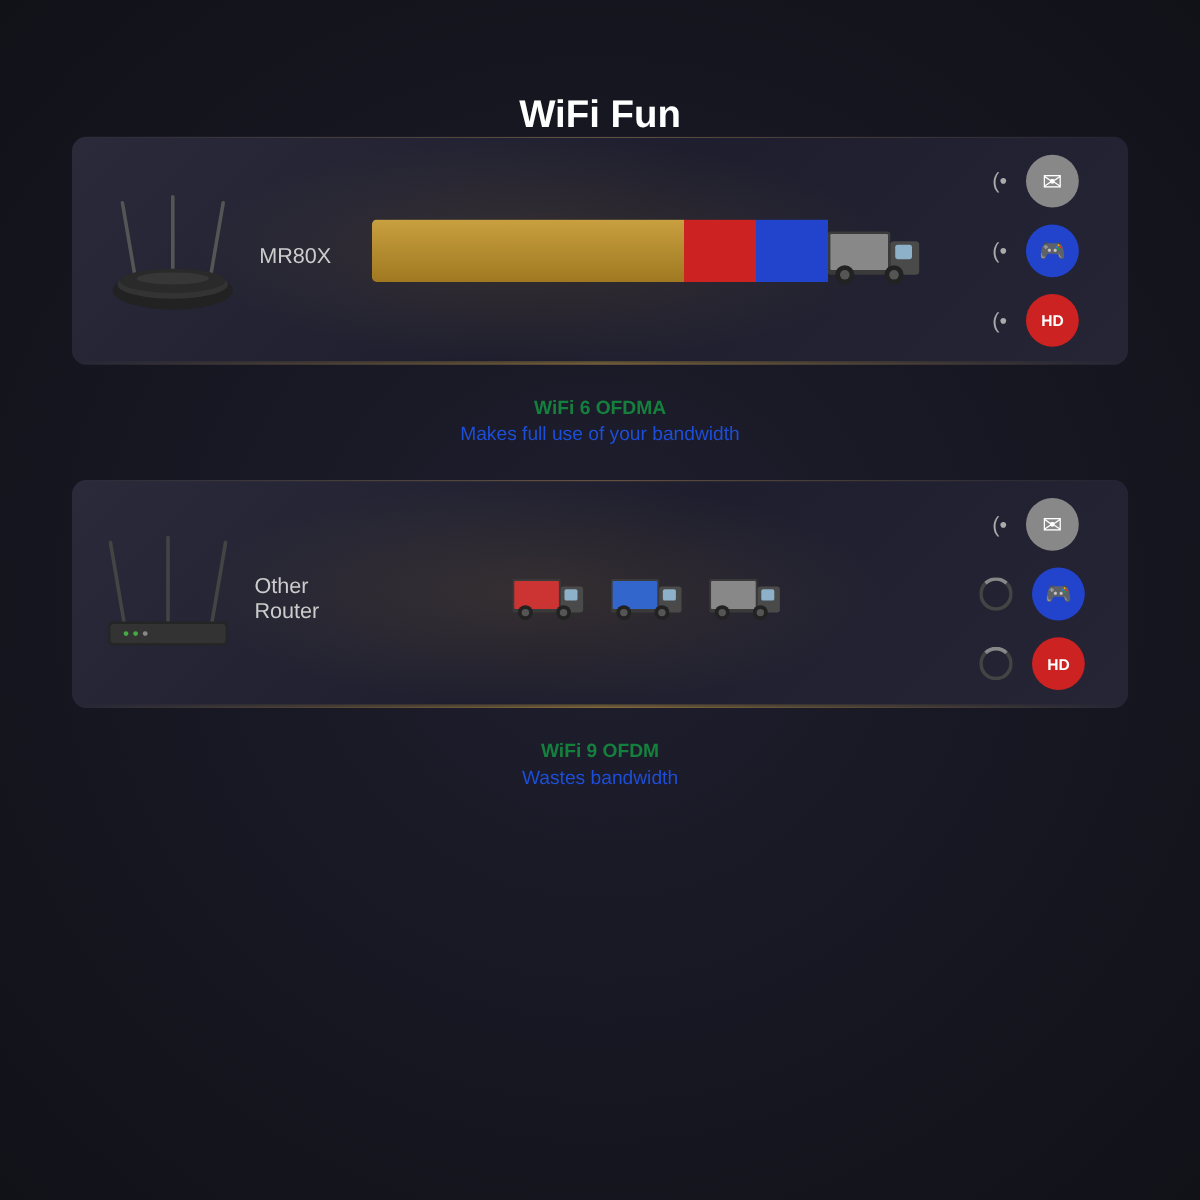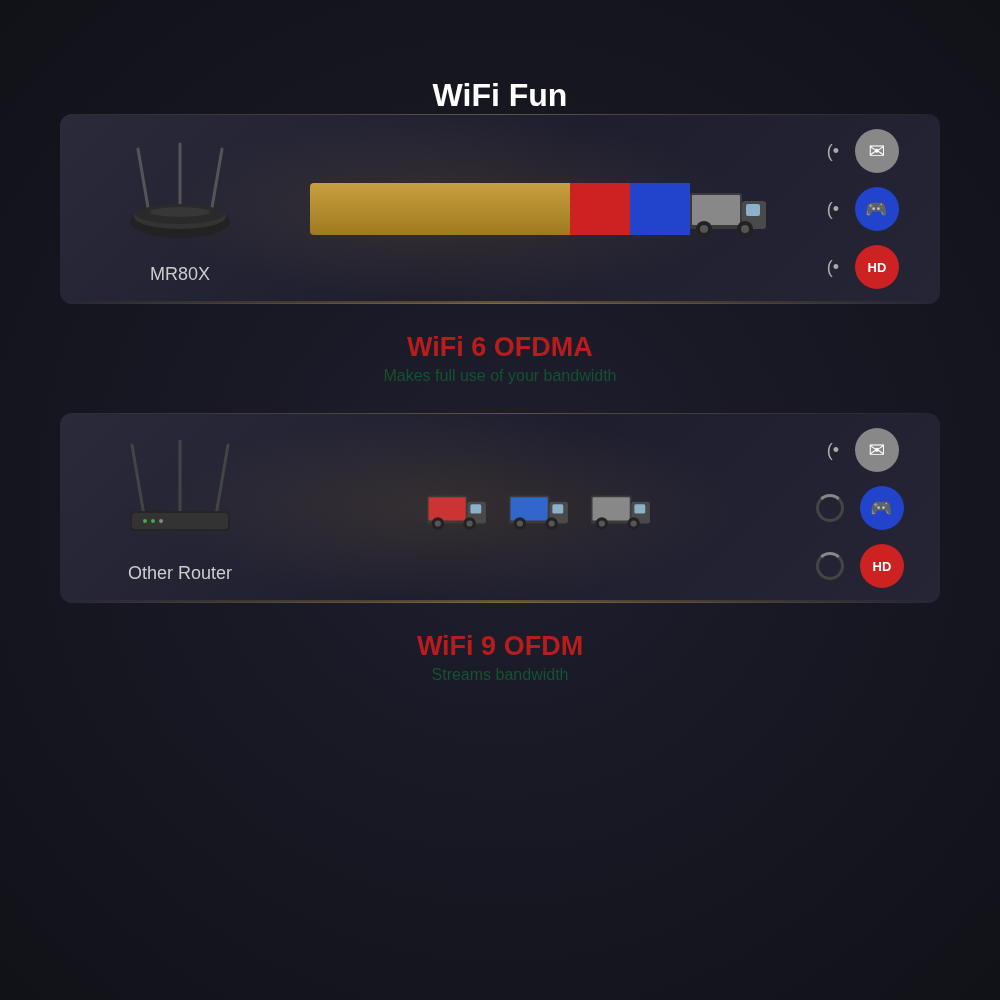--- a/index.html
+++ b/index.html
@@ -55,21 +55,21 @@
     .panel-glow {
       position: absolute;
       top: 0; left: 100px; right: 200px; bottom: 0;
       background: radial-gradient(ellipse at center, rgba(180,140,60,0.15) 0%, transparent 70%);
       pointer-events: none;
     }
 
     .router-section {
       width: 220px;
       display: flex;
-      flex-direction: column;
+      flex-direction: row;
       align-items: center;
       justify-content: center;
       flex-shrink: 0;
       padding-left: 20px;
       z-index: 2;
       gap: 12px;
     }
 
     .router-img {
       width: 120px;
@@ -175,29 +175,29 @@
     .device-email { background: #888888; }
     .device-game { background: #2244cc; }
     .device-hd { background: #cc2222; }
 
     .caption-block {
       text-align: center;
       margin: 18px 0 28px;
     }
 
     .caption-title {
-      font-size: 27px;
+      font-size: 16px;
       font-weight: 600;
-      color: #b91c1c;
+      color: #15803d;
       margin-bottom: 4px;
     }
 
     .caption-sub {
       font-size: 16px;
-      color: #14532d;
+      color: #1d4ed8;
       font-weight: 400;
     }
 
     
     .antenna {
       stroke: #555;
       stroke-width: 3;
       stroke-linecap: round;
     }
 
@@ -372,14 +372,14 @@
       <div class="device-row">
         <div class="spinner" style="margin-right:6px;"></div>
         <div class="device-icon device-hd" style="font-size:13px;font-weight:700;color:#fff;">HD</div>
       </div>
     </div>
   </div>
 </div>
 
 <div class="caption-block" style="margin-top:18px;">
   <div class="caption-title">WiFi 9 OFDM</div>
-  <div class="caption-sub">Streams bandwidth</div>
+  <div class="caption-sub">Wastes bandwidth</div>
 </div>
 
 </body></html>

